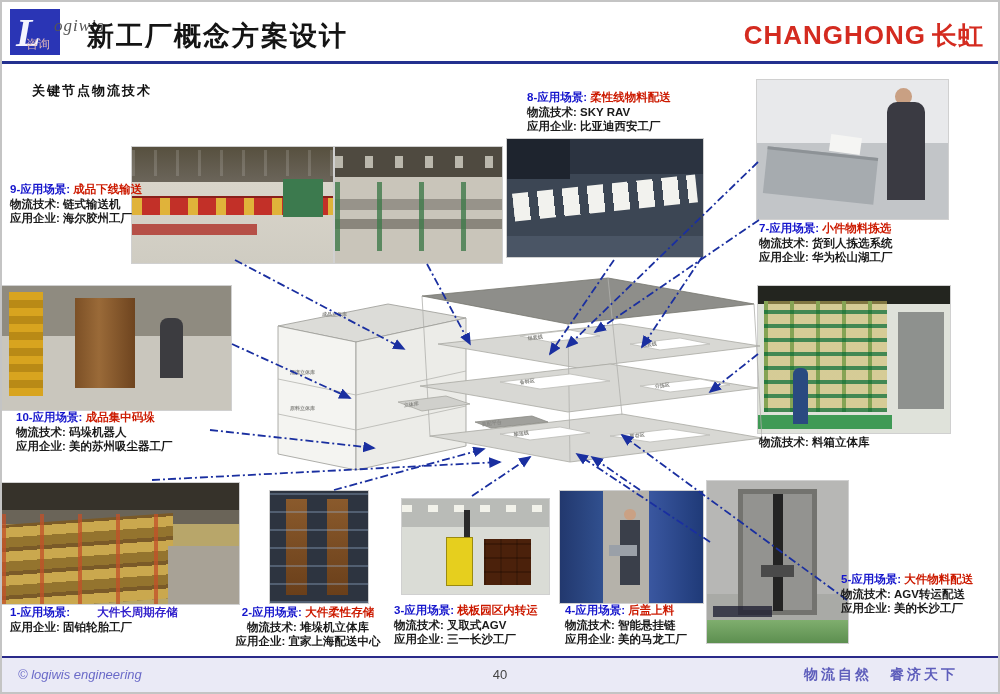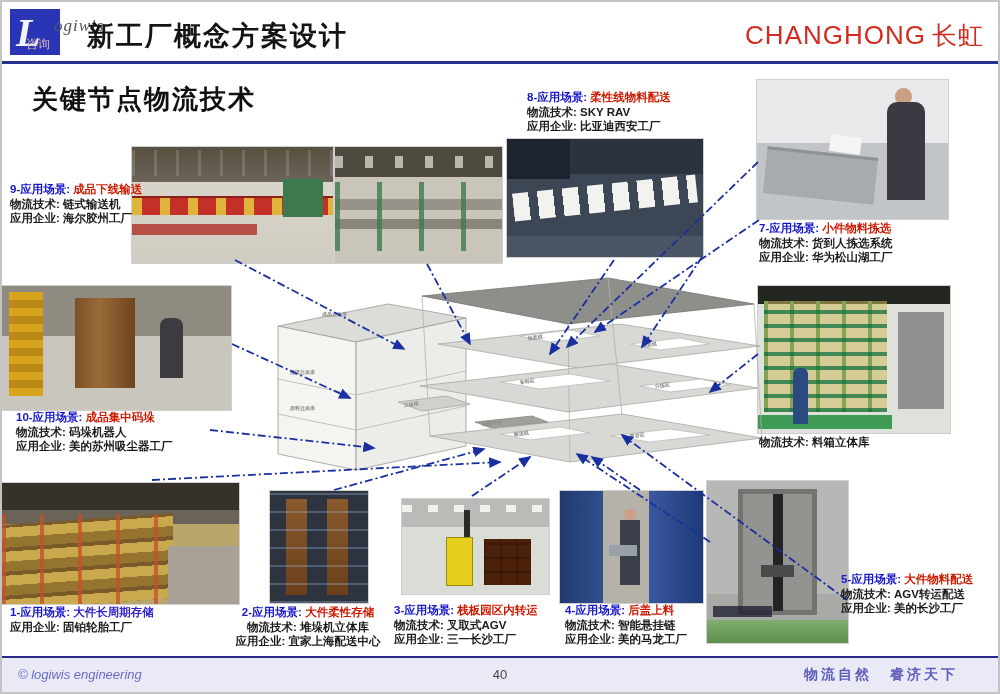--- a/index.html
+++ b/index.html
@@ -6,34 +6,34 @@
   body { font-family:"Liberation Sans","DejaVu Sans",sans-serif; background:#d0d0d0; }
   #slide { position:relative; width:1000px; height:694px; background:#ffffff; border:2px solid #c4c4c4; overflow:hidden; }
 
   
   #header { position:absolute; left:0; top:0; width:100%; height:62px; background:#ffffff; border-bottom:3px solid #23318f; }
   #logo { position:absolute; left:8px; top:7px; width:50px; height:46px; background:#2a35b5; color:#fff; }
   #logo .big-l { position:absolute; left:6px; top:0px; font-family:"Liberation Serif",serif; font-style:italic; font-size:40px; font-weight:bold; color:#f4f4ff; }
   #logo .logo-sub { position:absolute; left:16px; bottom:2px; font-size:12px; color:#e0b8b8; }
   #logo-word { position:absolute; left:52px; top:14px; font-family:"Liberation Serif",serif; font-style:italic; font-size:17px; color:#555; letter-spacing:1px; }
   #page-heading { position:absolute; left:85px; top:16px; font-size:27px; font-weight:bold; color:#141414; letter-spacing:2px; }
-  #brand { position:absolute; right:14px; top:17px; font-size:26px; font-weight:normal; color:#d42b20; letter-spacing:1px; font-family:"Liberation Sans",sans-serif; }
+  #brand { position:absolute; right:14px; top:17px; font-size:26px; font-weight:bold; color:#d42b20; letter-spacing:1px; font-family:"Liberation Sans",sans-serif; }
   #brand .cn { font-size:25px; margin-left:6px; }
 
-  #slide-title { position:absolute; left:30px; top:80px; font-size:26px; font-weight:bold; color:#101010; letter-spacing:2px; z-index:6; }
+  #slide-title { position:absolute; left:30px; top:80px; font-size:13px; font-weight:bold; color:#101010; letter-spacing:2px; z-index:6; }
 
   
   .photo { position:absolute; overflow:hidden; z-index:1; box-shadow:0 0 0 1px rgba(120,120,120,.35); }
   .shape { position:absolute; }
 
   
   .label-block { position:absolute; z-index:6; font-weight:bold; font-size:11.5px; line-height:1.28; color:#1a1a1a; }
   .label-block .tag { color:#1515cc; }
   .label-block .scene { color:#cc1a00; }
-  .label-block .scene.blue { color:#3322cc; }
+  .label-block .scene.blue { color:#3322cc;margin-left:24px; }
   .label-block .val { color:#1a1a1a; }
 
   
   #arrows { position:absolute; left:0; top:64px; width:1000px; height:594px; z-index:5; pointer-events:none; }
   #diagram { position:absolute; left:268px; top:272px; width:492px; height:205px; z-index:2; }
 
   
   #footer { position:absolute; left:0; bottom:0; width:100%; height:36px; background:#eaeaf6; border-top:2px solid #2a2a8a; }
   #footer .copy { position:absolute; left:16px; top:9px; font-style:italic; font-size:13px; color:#6a6ac8; }
   #footer .pagenum { position:absolute; left:0; right:0; top:9px; text-align:center; font-size:13px; color:#444; }

